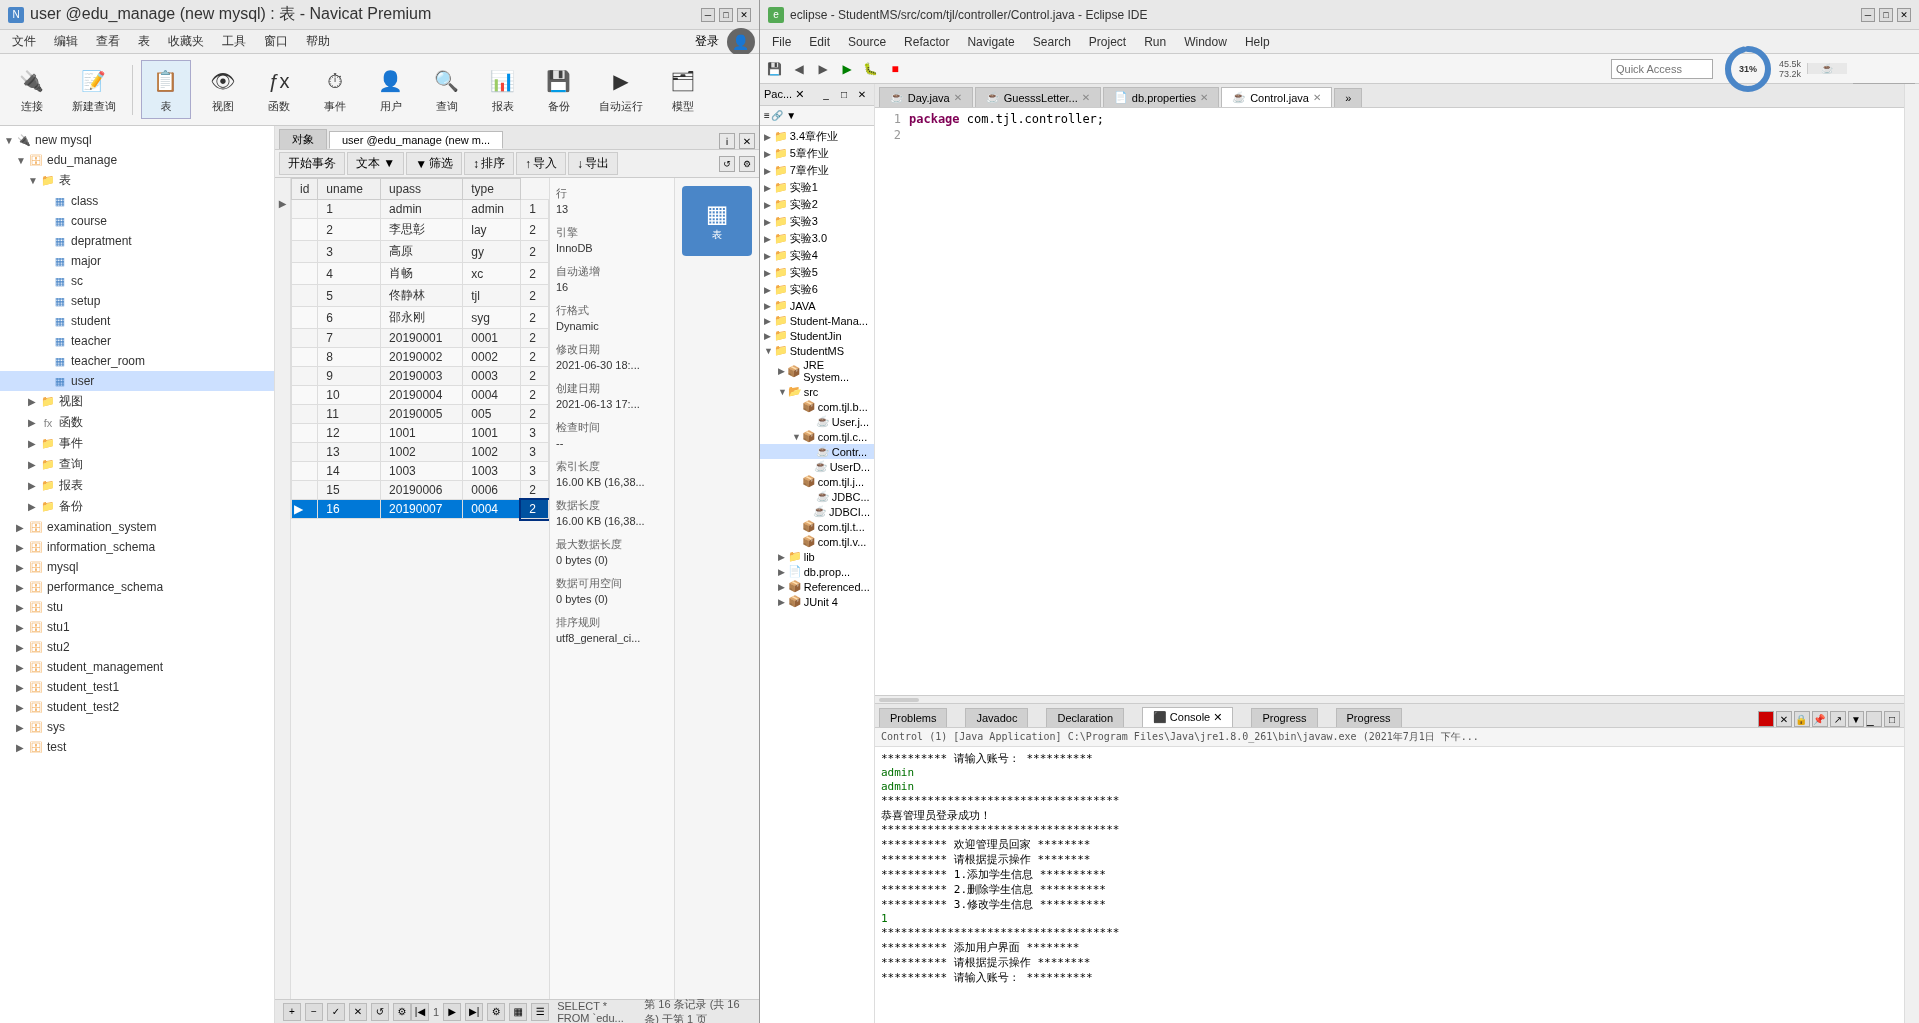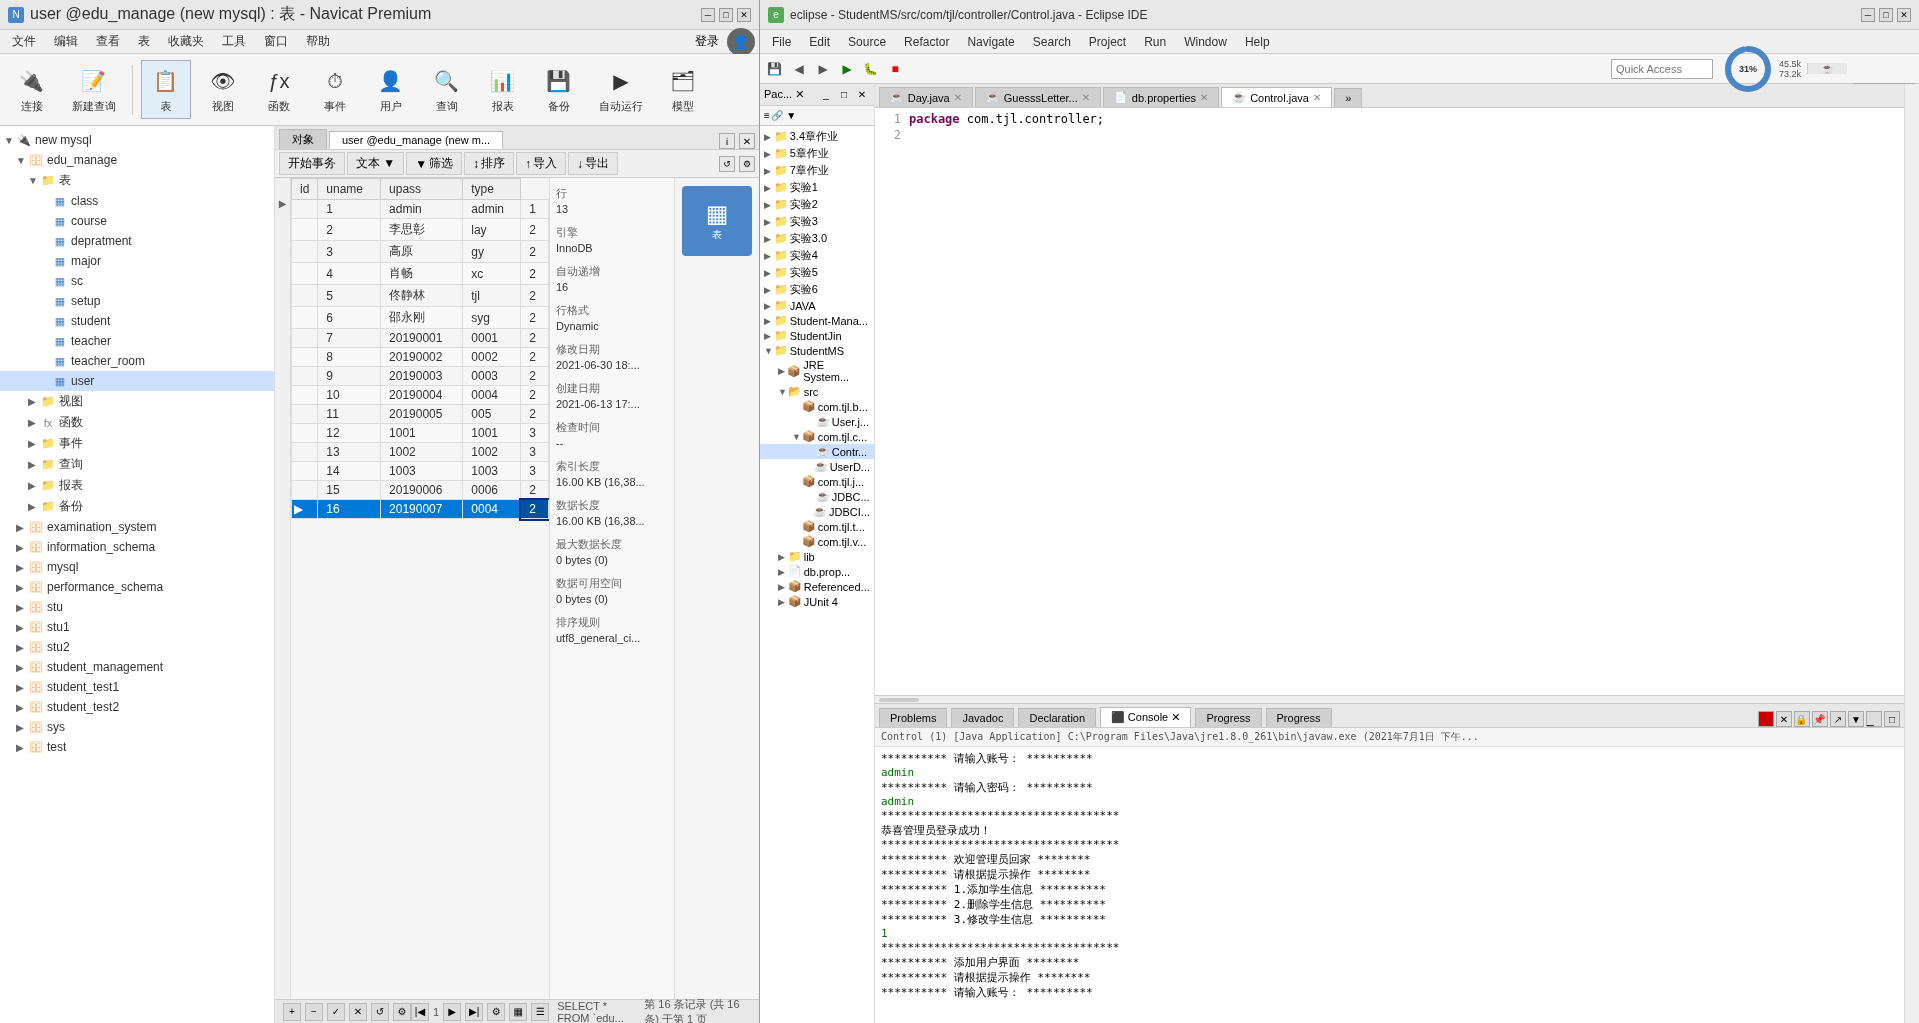--- a/index.html
+++ b/index.html
@@ -97,21 +97,21 @@
 
     .editor-area { flex: 1; background: white; overflow: hidden; display: flex; flex-direction: column; min-height: 0; }
     .code-editor { flex: 1; overflow: auto; font-family: 'Consolas', monospace; font-size: 12px; padding: 4px; }
     .code-line { display: flex; min-height: 16px; }
     .line-num { width: 30px; color: #999; text-align: right; padding-right: 8px; user-select: none; flex-shrink: 0; }
     .line-content { flex: 1; white-space: pre; }
     .kw { color: #7f0055; font-weight: bold; }
 
     
     .eclipse-bottom { height: 320px; display: flex; flex-direction: column; border-top: 1px solid #ccc; }
-    .bottom-tabs { background: #e8e8e8; height: 24px; display: flex; align-items: flex-end; padding: 0 4px; border-bottom: 1px solid #ccc; gap: 4px; }
+    .bottom-tabs { background: #e8e8e8; height: 24px; display: flex; align-items: flex-end; padding: 0 4px; border-bottom: 1px solid #ccc; gap: 18px; }
     .bottom-tab { padding: 3px 10px; font-size: 11px; background: #d0d0d0; border: 1px solid #bbb; border-bottom: none; cursor: pointer; }
     .bottom-tab.active { background: #fff; }
     .console-area { flex: 1; background: white; overflow-y: auto; font-family: 'Consolas', monospace; font-size: 11px; padding: 4px; }
     .console-line { padding: 0 2px; color: #000; min-height: 14px; }
     .console-line.green { color: #007000; }
     .circle-bg { fill: none; stroke: #ddd; stroke-width: 6; }
     .circle-prog { fill: none; stroke: #4a86c8; stroke-width: 6; stroke-dasharray: 120 157; stroke-linecap: round; transform: rotate(-90deg); transform-origin: center; }
   </style>
 </head>
 <body>
@@ -907,21 +907,20 @@
               <div style="width:16px;height:16px;background:#ddd;border:1px solid #aaa;cursor:pointer;">_</div>
               <div style="width:16px;height:16px;background:#ddd;border:1px solid #aaa;cursor:pointer;font-size:10px;display:flex;align-items:center;justify-content:center;">□</div>
             </div>
           </div>
 
           <div style="background:#f5f5f5;padding:2px 6px;font-size:10px;color:#555;border-bottom:1px solid #ddd;font-family:monospace;">Control (1) [Java Application] C:\Program Files\Java\jre1.8.0_261\bin\javaw.exe (2021年7月1日 下午...</div>
 
           <div class="console-area" id="console-area">
           <div class="console-line">**********    请输入账号：    **********</div>
               <div class="console-line green">admin</div>
-              <div class="console-line">**********    请输入密码：    **********</div>
               <div class="console-line green">admin</div>
               <div class="console-line">************************************</div>
               <div class="console-line">恭喜管理员登录成功！</div>
               <div class="console-line">************************************</div>
               <div class="console-line">**********    欢迎管理员回家    ********</div>
               <div class="console-line">**********    请根据提示操作    ********</div>
               <div class="console-line">**********    1.添加学生信息    **********</div>
               <div class="console-line">**********    2.删除学生信息    **********</div>
               <div class="console-line">**********    3.修改学生信息    **********</div>
               <div class="console-line green">1</div>

